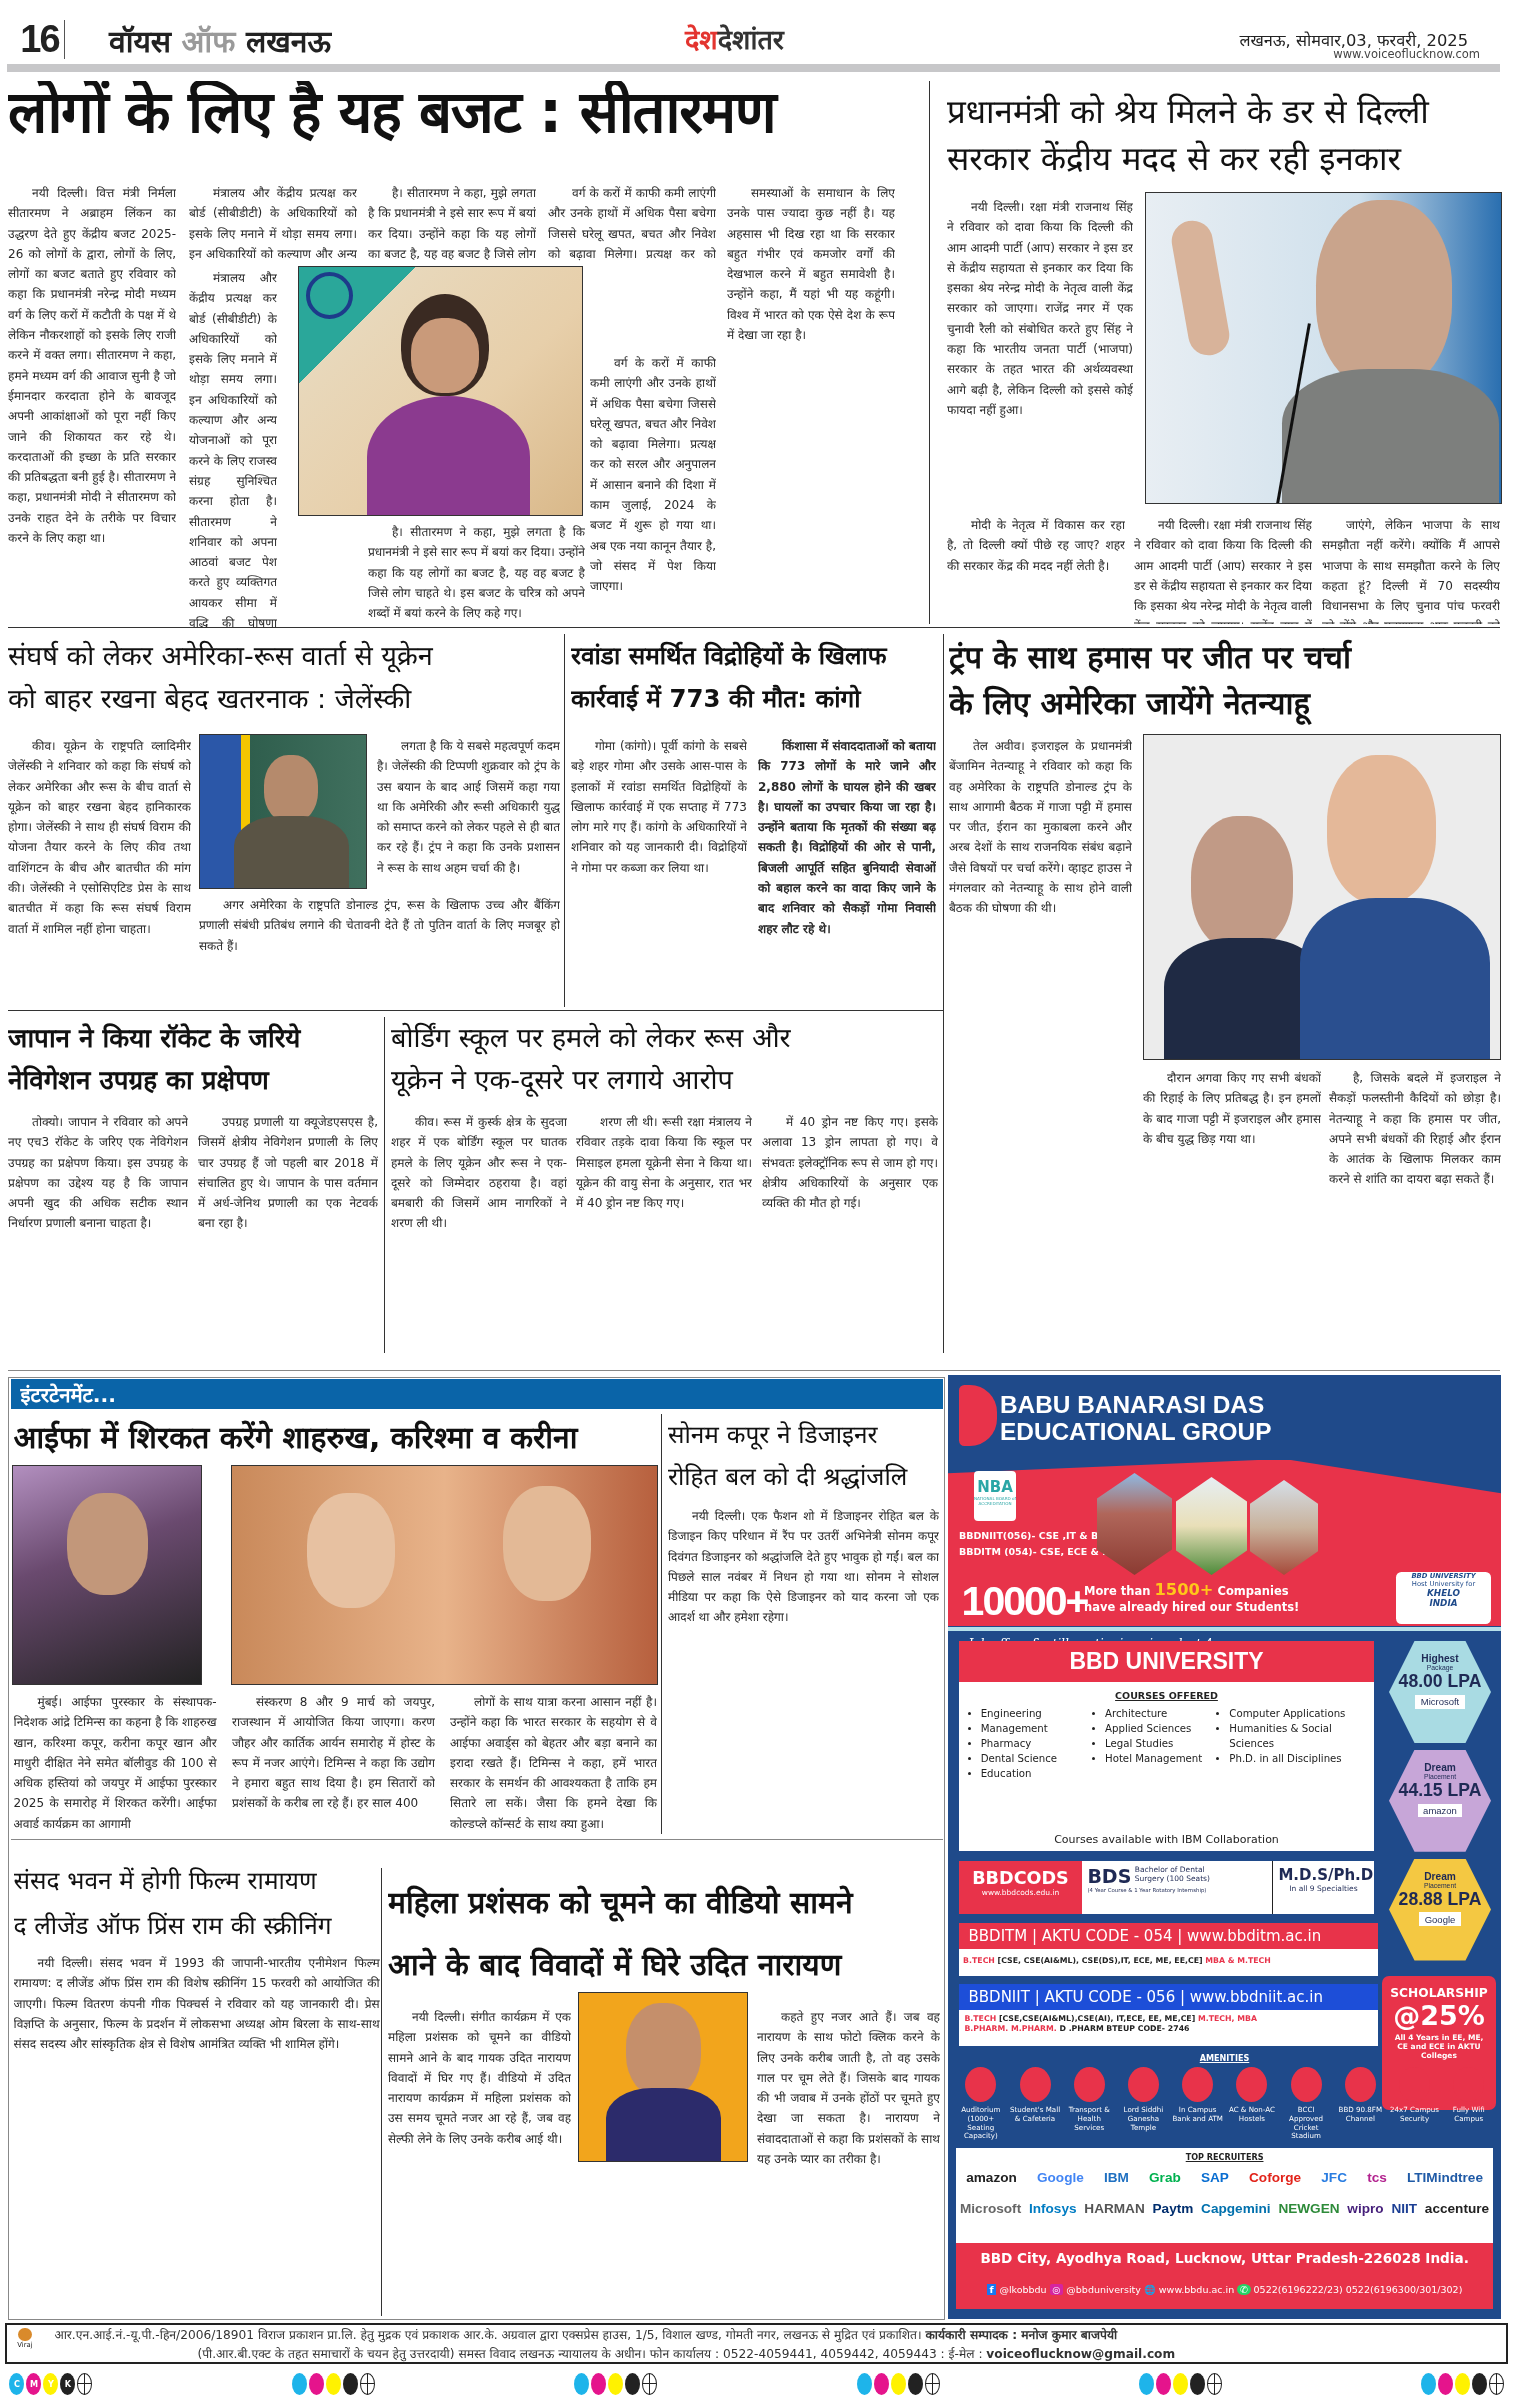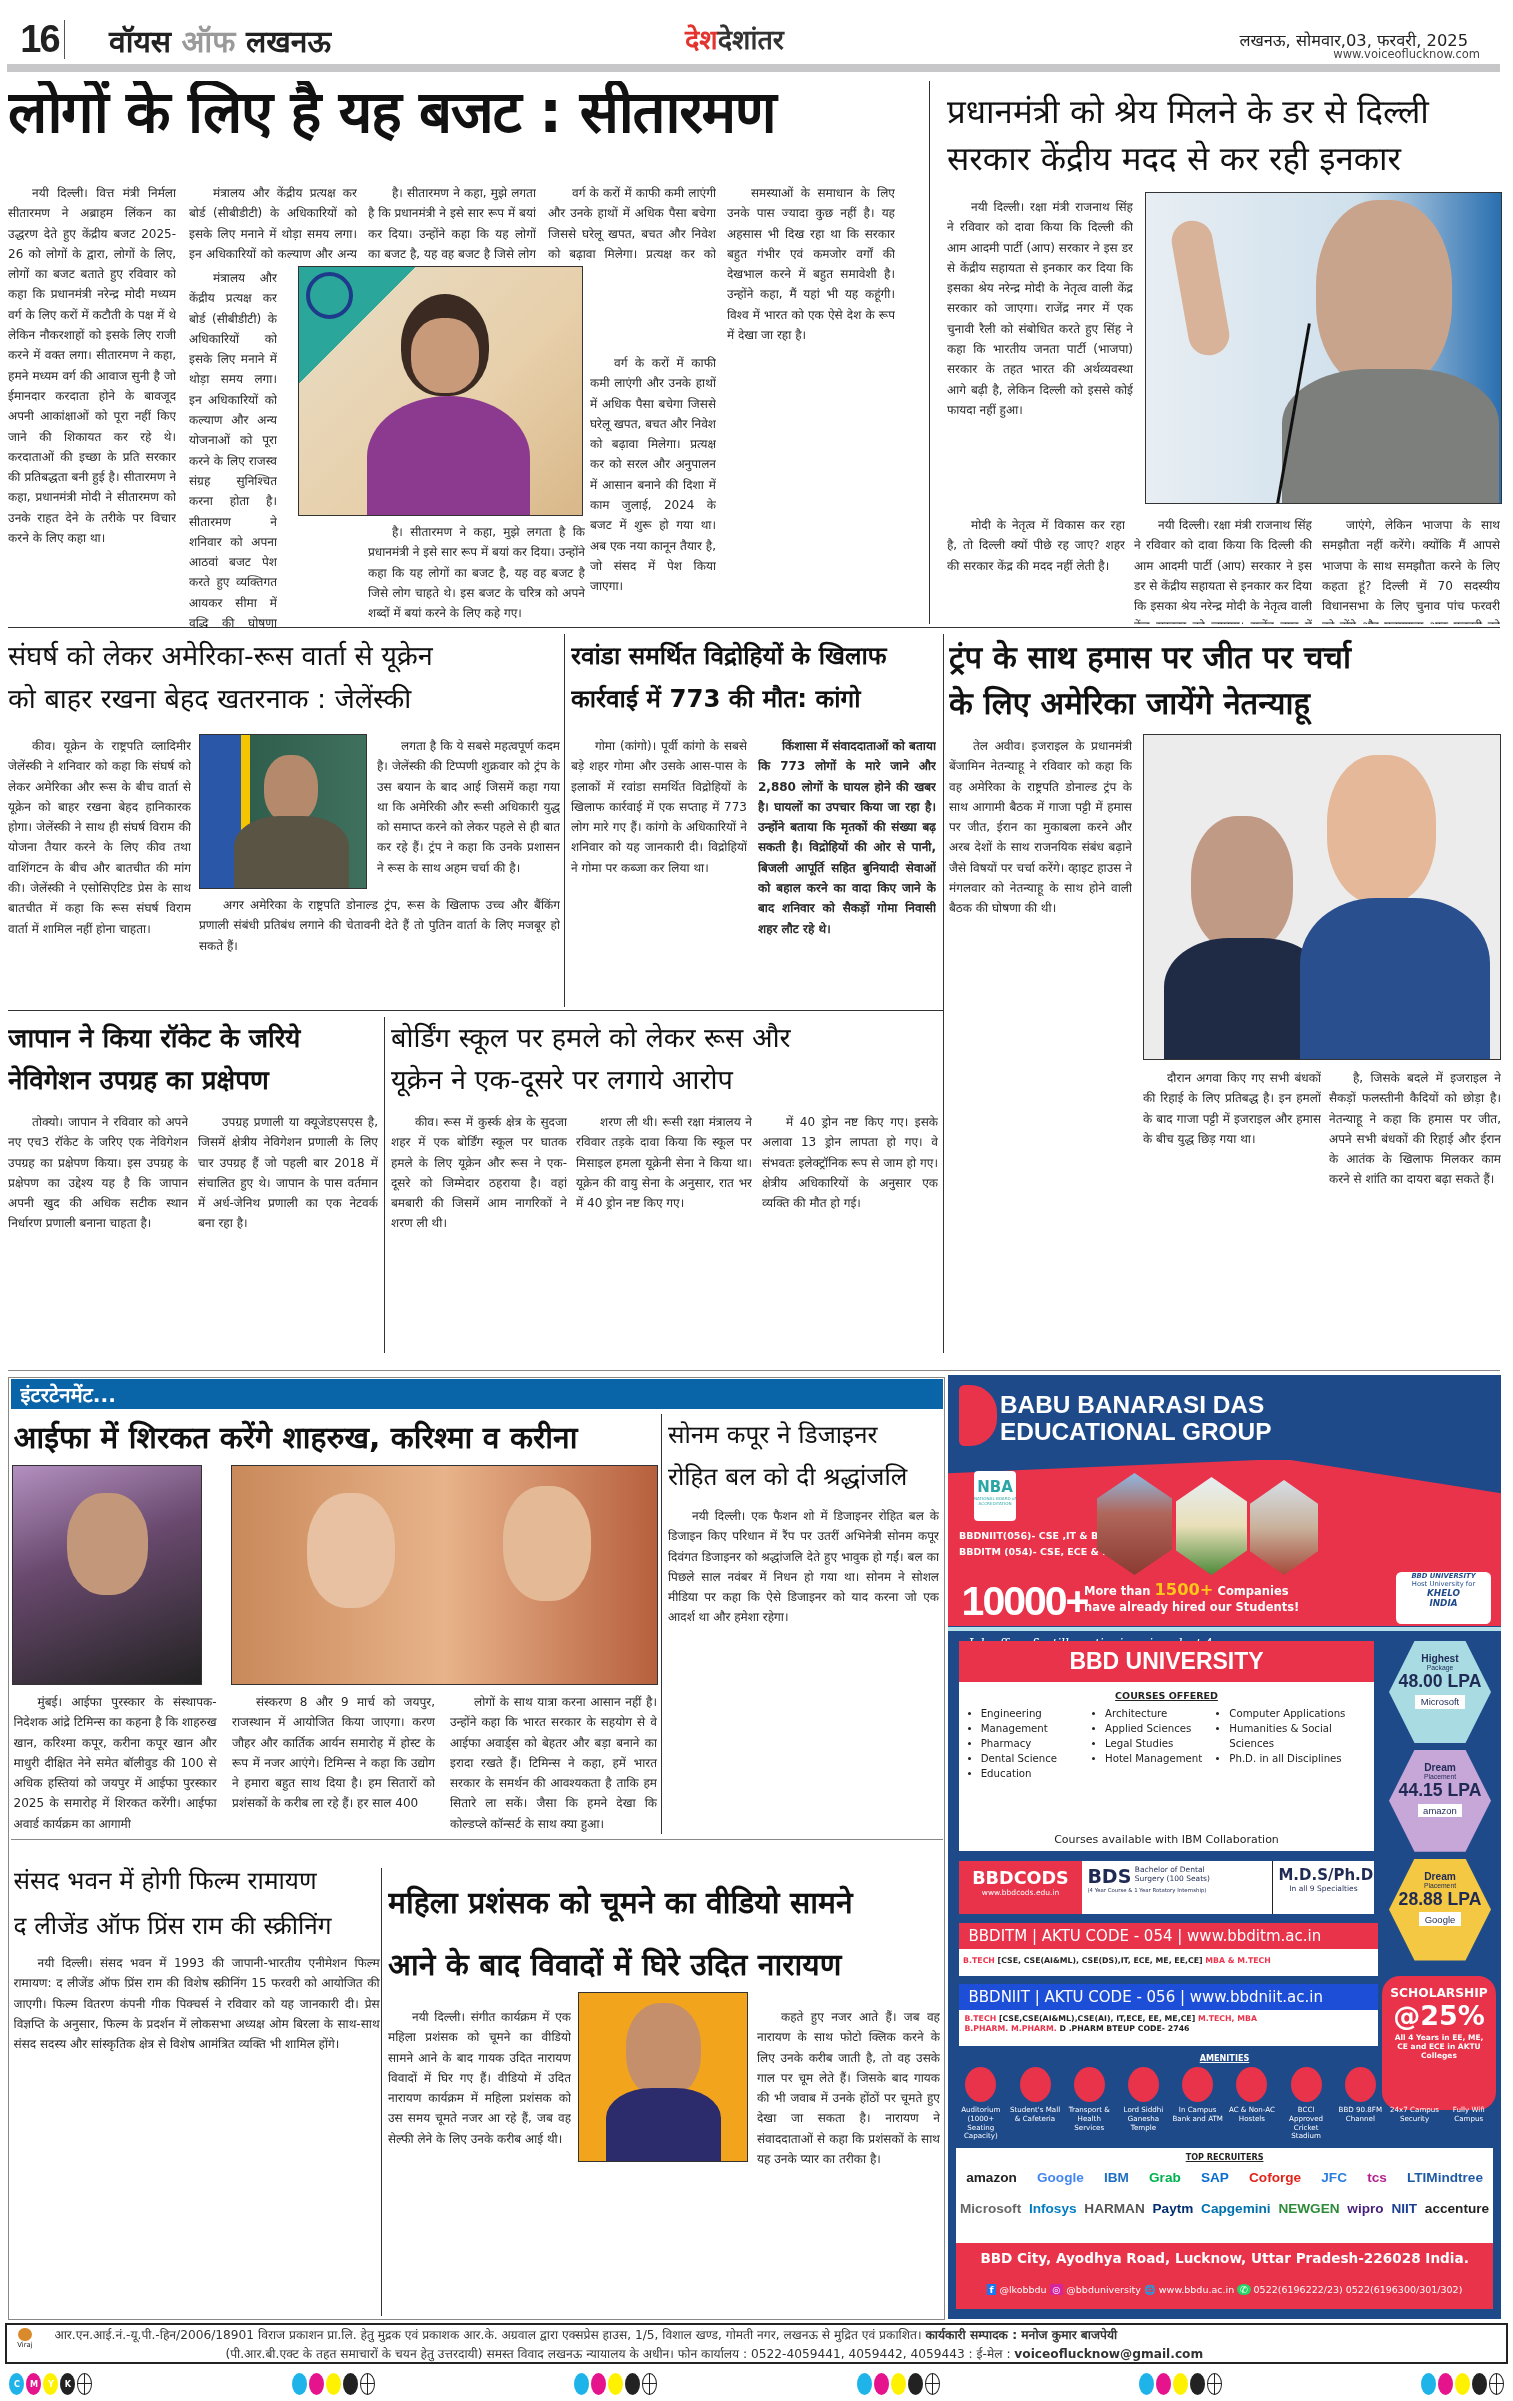--- a/index.html
+++ b/index.html
@@ -335,21 +335,21 @@
     <div style="background:#e8334a;color:#fff;font-size:15px;height:26px;line-height:26px;padding-left:9.5px;white-space:nowrap;"><span>BBDITM</span> | <span>AKTU CODE - 054</span> | <span>www.bbditm.ac.in</span></div>
     <div style="font-size:7.8px;font-weight:bold;padding:6.8px 4.1px;white-space:nowrap;"><span style="color:#e8334a;">B.TECH</span> <span>[CSE, CSE(AI&amp;ML), CSE(DS),IT, ECE, ME, EE,CE]</span> <span style="color:#e8334a;">MBA &amp; M.TECH</span></div>
   </div>
 
   <div class="abs" style="left:11px;top:609px;width:419px;height:62px;background:#fff;">
     <div style="background:#1d4ed8;color:#fff;font-size:15px;height:26px;line-height:26px;padding-left:9.5px;white-space:nowrap;"><span>BBDNIIT</span> | <span>AKTU CODE - 056</span> | <span>www.bbdniit.ac.in</span></div>
     <div style="font-size:7.8px;font-weight:bold;padding:4.1px 5.4px 0;white-space:nowrap;"><span style="color:#e8334a;">B.TECH</span> <span>[CSE,CSE(AI&amp;ML),CSE(AI), IT,ECE, EE, ME,CE]</span> <span style="color:#e8334a;">M.TECH, MBA</span></div>
     <div style="font-size:7.8px;font-weight:bold;padding:1.4px 5.4px;white-space:nowrap;"><span style="color:#e8334a;">B.PHARM. M.PHARM.</span> <span>D .PHARM BTEUP CODE- 2746</span></div>
   </div>
 
-  <div class="abs" style="left:434px;top:601px;width:114px;height:134px;background:#e8334a;border-radius:18px;color:#fff;text-align:center;padding-top:9.5px;">
+  <div class="abs" style="left:434px;top:601px;width:114px;height:134px;background:#e8334a;border-radius:7px;color:#fff;text-align:center;padding-top:9.5px;">
     <div style="font-weight:bold;font-size:12.2px;">SCHOLARSHIP</div>
     <div style="font-weight:bold;font-size:27px;">@25%</div>
     <div style="font-size:7.5px;padding:2.7px 8.1px;font-weight:bold;">All 4 Years in EE, ME, CE and ECE in AKTU Colleges</div>
   </div>
 
   <div class="abs" style="left:0;top:678px;width:553px;text-align:center;color:#fff;font-size:8.1px;font-weight:bold;text-decoration:underline;">AMENITIES</div>
   <div id="amenities" class="abs" style="left:6.8px;top:692px;width:540px;display:flex;justify-content:space-between;">
       <div style="width: 52px; text-align: center; color: rgb(255, 255, 255); font-size: 7.1px; line-height: 8.8px;">
         <div style="width: 31px; height: 35px; border-radius: 50%; background: rgb(232, 51, 74); margin: 0px auto 4.1px;"></div>
         <div>Auditorium (1000+ Seating Capacity)</div>
@@ -431,21 +431,21 @@
     </div>
   </div>
 </div>
 
 <div class="abs" style="left:5.4px;top:2323px;width:1503px;height:41px;border:2px solid #222;">
   <div class="abs" style="left:4.1px;top:1.4px;width:27px;height:35px;text-align:center;">
     <div style="width:13.6px;height:13.6px;border-radius:50%;background:#d98a2b;margin:1.4px auto 0;"></div>
     <div style="font-size:6.8px;">Viraj</div>
   </div>
   <div class="abs" style="left:47px;top:1.4px;width:1451px;font-size:12.2px;white-space:nowrap;color:#333;overflow:hidden;"><span>आर.एन.आई.नं.-यू.पी.-हिन/2006/18901 विराज प्रकाशन प्रा.लि. हेतु मुद्रक एवं प्रकाशक आर.के. अग्रवाल द्वारा एक्सप्रेस हाउस, 1/5, विशाल खण्ड, गोमती नगर, लखनऊ से मुद्रित एवं प्रकाशित।</span> <b>कार्यकारी सम्पादक : मनोज कुमार बाजपेयी</b></div>
-  <div class="abs" style="left:190px;top:20.3px;font-size:12.2px;white-space:nowrap;color:#333;margin-left:28px;"><span>(पी.आर.बी.एक्ट के तहत समाचारों के चयन हेतु उत्तरदायी) समस्त विवाद लखनऊ न्यायालय के अधीन। फोन कार्यालय : 0522-4059441, 4059442, 4059443 : ई-मेल :</span> <b>voiceoflucknow@gmail.com</b></div>
+  <div class="abs" style="left:190px;top:20.3px;font-size:12.2px;white-space:nowrap;color:#333;"><span>(पी.आर.बी.एक्ट के तहत समाचारों के चयन हेतु उत्तरदायी) समस्त विवाद लखनऊ न्यायालय के अधीन। फोन कार्यालय : 0522-4059441, 4059442, 4059443 : ई-मेल :</span> <b>voiceoflucknow@gmail.com</b></div>
 </div>
 
 <div id="colorbar" class="abs" style="left:5.4px;top:2372px;width:1503px;height:23px;display:flex;justify-content:space-between;padding:0 4.1px;">
     <div style="display: flex; gap: 2px; align-items: center;">
       <div style="width: 15px; height: 22px; border-radius: 50%; background: rgb(30, 180, 234); color: rgb(255, 255, 255); font-size: 8.1px; text-align: center; line-height: 22px; font-weight: bold;">C</div>
       <div style="width: 15px; height: 22px; border-radius: 50%; background: rgb(229, 20, 140); color: rgb(255, 255, 255); font-size: 8.1px; text-align: center; line-height: 22px; font-weight: bold;">M</div>
       <div style="width: 15px; height: 22px; border-radius: 50%; background: rgb(255, 242, 0); color: rgb(255, 255, 255); font-size: 8.1px; text-align: center; line-height: 22px; font-weight: bold;">Y</div>
       <div style="width: 15px; height: 22px; border-radius: 50%; background: rgb(34, 34, 34); color: rgb(255, 255, 255); font-size: 8.1px; text-align: center; line-height: 22px; font-weight: bold;">K</div>
       <div style="width: 15px; height: 22px; border-radius: 50%; border: 1px solid rgb(34, 34, 34); background: linear-gradient(rgb(34, 34, 34), rgb(34, 34, 34)) center center / 100% 1px no-repeat, linear-gradient(rgb(34, 34, 34), rgb(34, 34, 34)) center center / 1px 100% no-repeat;"></div>
     </div>

